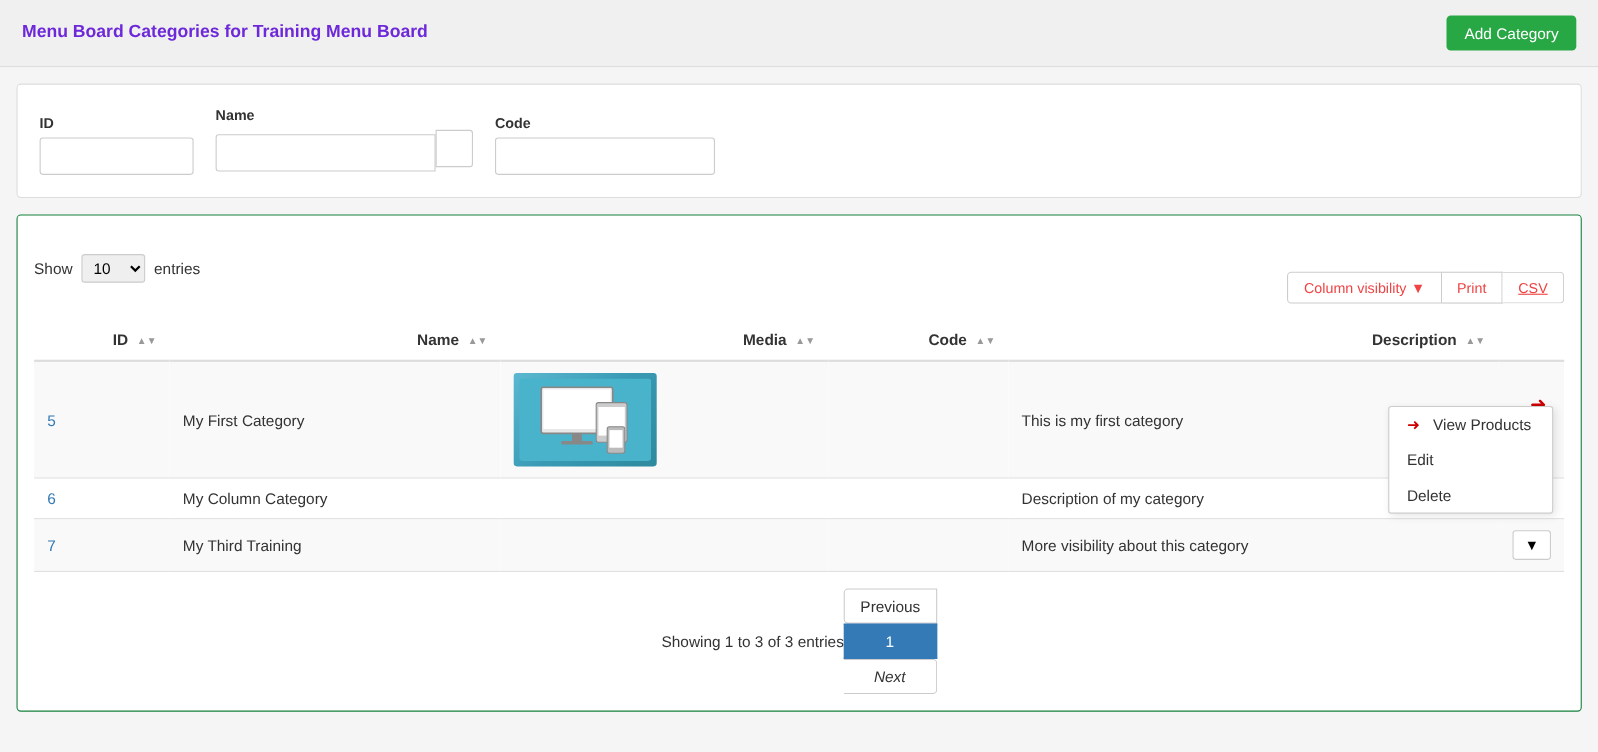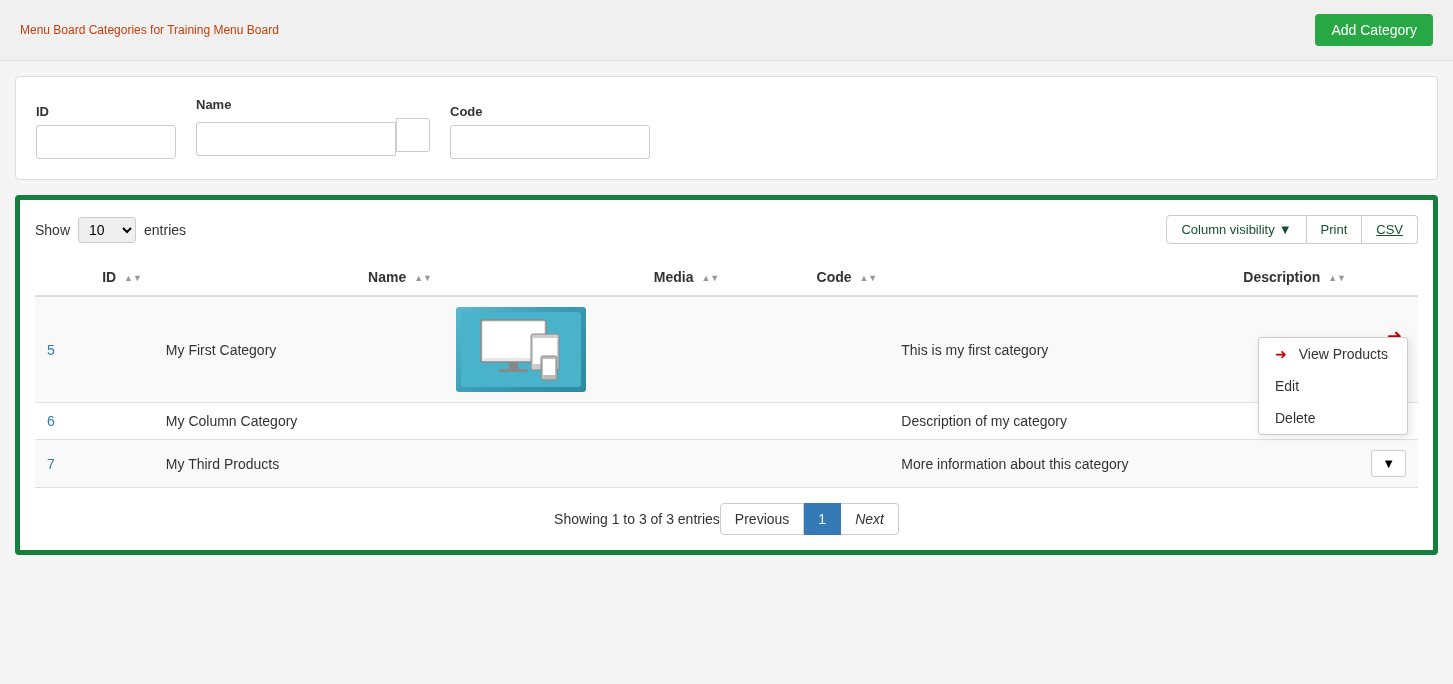--- a/index.html
+++ b/index.html
@@ -8,23 +8,23 @@
     .page-header {
       background: #f0f0f0;
       padding: 14px 20px;
       display: flex;
       align-items: center;
       justify-content: space-between;
       border-bottom: 1px solid #ddd;
     }
 
     .page-title {
-      font-size: 12px;
-      font-weight: normal;
-      color: #c2410c;
+      font-size: 16px;
+      font-weight: bold;
+      color: #6d28d9;
     }
 
     .add-category-btn {
       background: #28a745;
       color: white;
       border: none;
       padding: 8px 16px;
       border-radius: 4px;
       cursor: pointer;
       font-size: 14px;
@@ -77,21 +77,21 @@
       display: flex;
       align-items: center;
       justify-content: center;
       margin-bottom: 7px;
       cursor: pointer;
     }
 
     .table-section {
       background: white;
       margin: 0 15px 15px;
-      border: 5px solid #15803d;
+      border: 1px solid #15803d;
       border-radius: 4px;
       padding: 15px;
     }
 
     .table-controls {
       display: flex;
       justify-content: space-between;
       align-items: center;
       margin-bottom: 15px;
     }
@@ -114,21 +114,22 @@
       display: flex;
       gap: 0;
     }
 
     .table-btn {
       border: 1px solid #ccc;
       background: white;
       padding: 6px 14px;
       cursor: pointer;
       font-size: 13px;
-      color: #14532d;
+      color: #ef4444;
+      margin-top: 36px;
     }
 
     .table-btn:first-child { border-radius: 4px 0 0 4px; }
     .table-btn:last-child { border-radius: 0 4px 4px 0; text-decoration: underline; }
     .table-btn:not(:first-child) { border-left: none; }
 
     .col-vis-btn {
       display: flex;
       align-items: center;
       gap: 4px;
@@ -234,20 +235,21 @@
       display: flex;
       justify-content: center;
       align-items: center;
       margin-top: 15px;
       font-size: 14px;
     }
 
     .pagination {
       display: flex;
       gap: 0;
+      flex-direction: column;
     }
 
     .page-btn {
       border: 1px solid #ccc;
       background: white;
       padding: 7px 14px;
       cursor: pointer;
       font-size: 14px;
       color: #333;
     }
@@ -382,24 +384,24 @@
         <td class="id-cell"><a href="#">6</a></td>
         <td>My Column Category</td>
         <td></td>
         <td></td>
         <td>Description of my category</td>
         <td class="action-cell"></td>
       </tr>
 
       <tr style="background:#f9f9f9;">
         <td class="id-cell">7</td>
-        <td>My Third Products</td>
+        <td>My Third Training</td>
         <td></td>
         <td></td>
-        <td>More information about this category</td>
+        <td>More visibility about this category</td>
         <td class="action-cell">
           <button class="dropdown-btn">▼</button>
         </td>
       </tr>
     </tbody>
   </table>
 
   <div class="table-footer">
     <span>Showing 1 to 3 of 3 entries</span>
     <div class="pagination">

